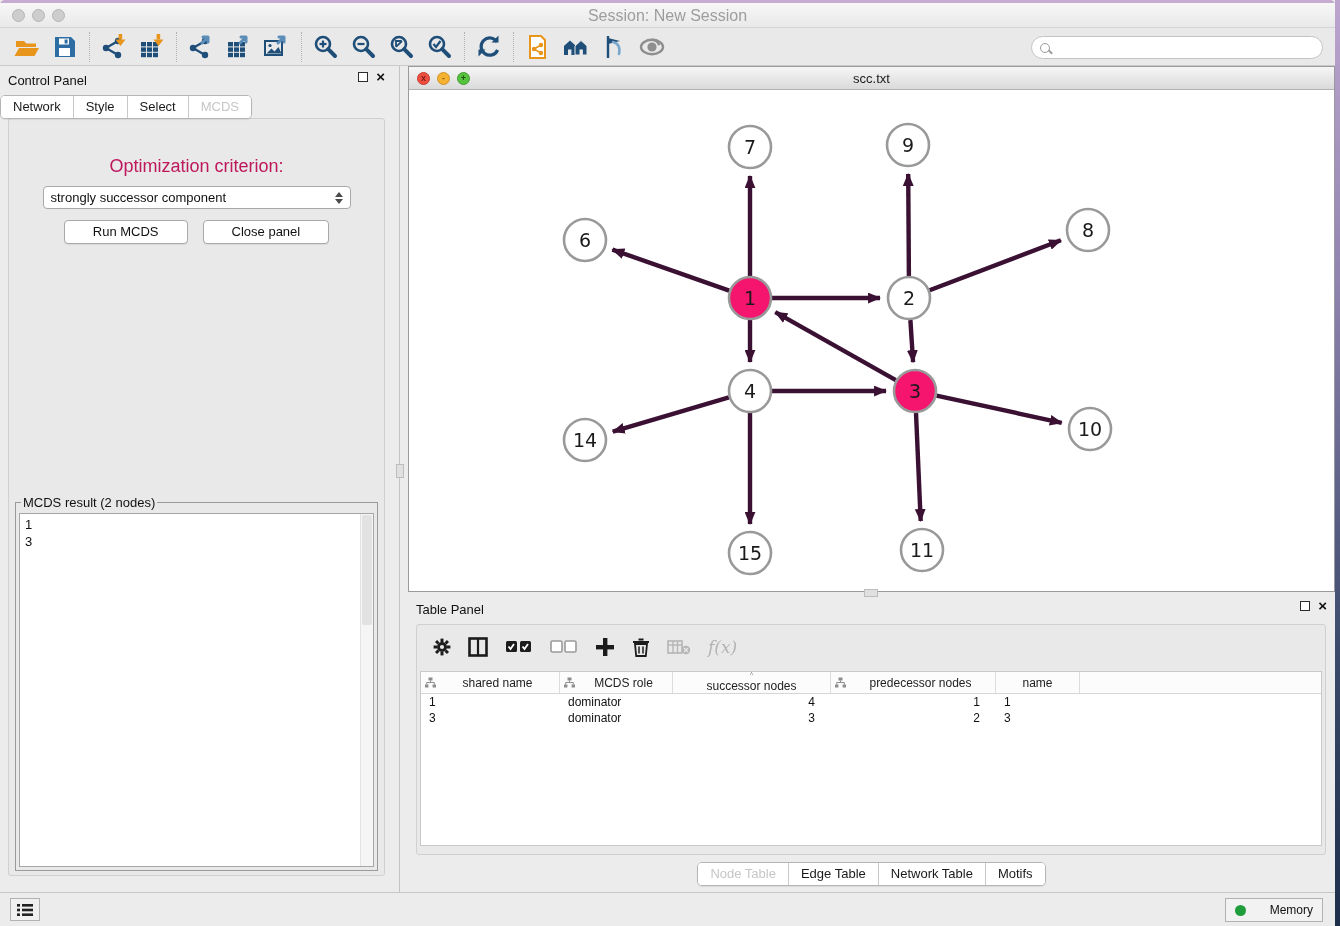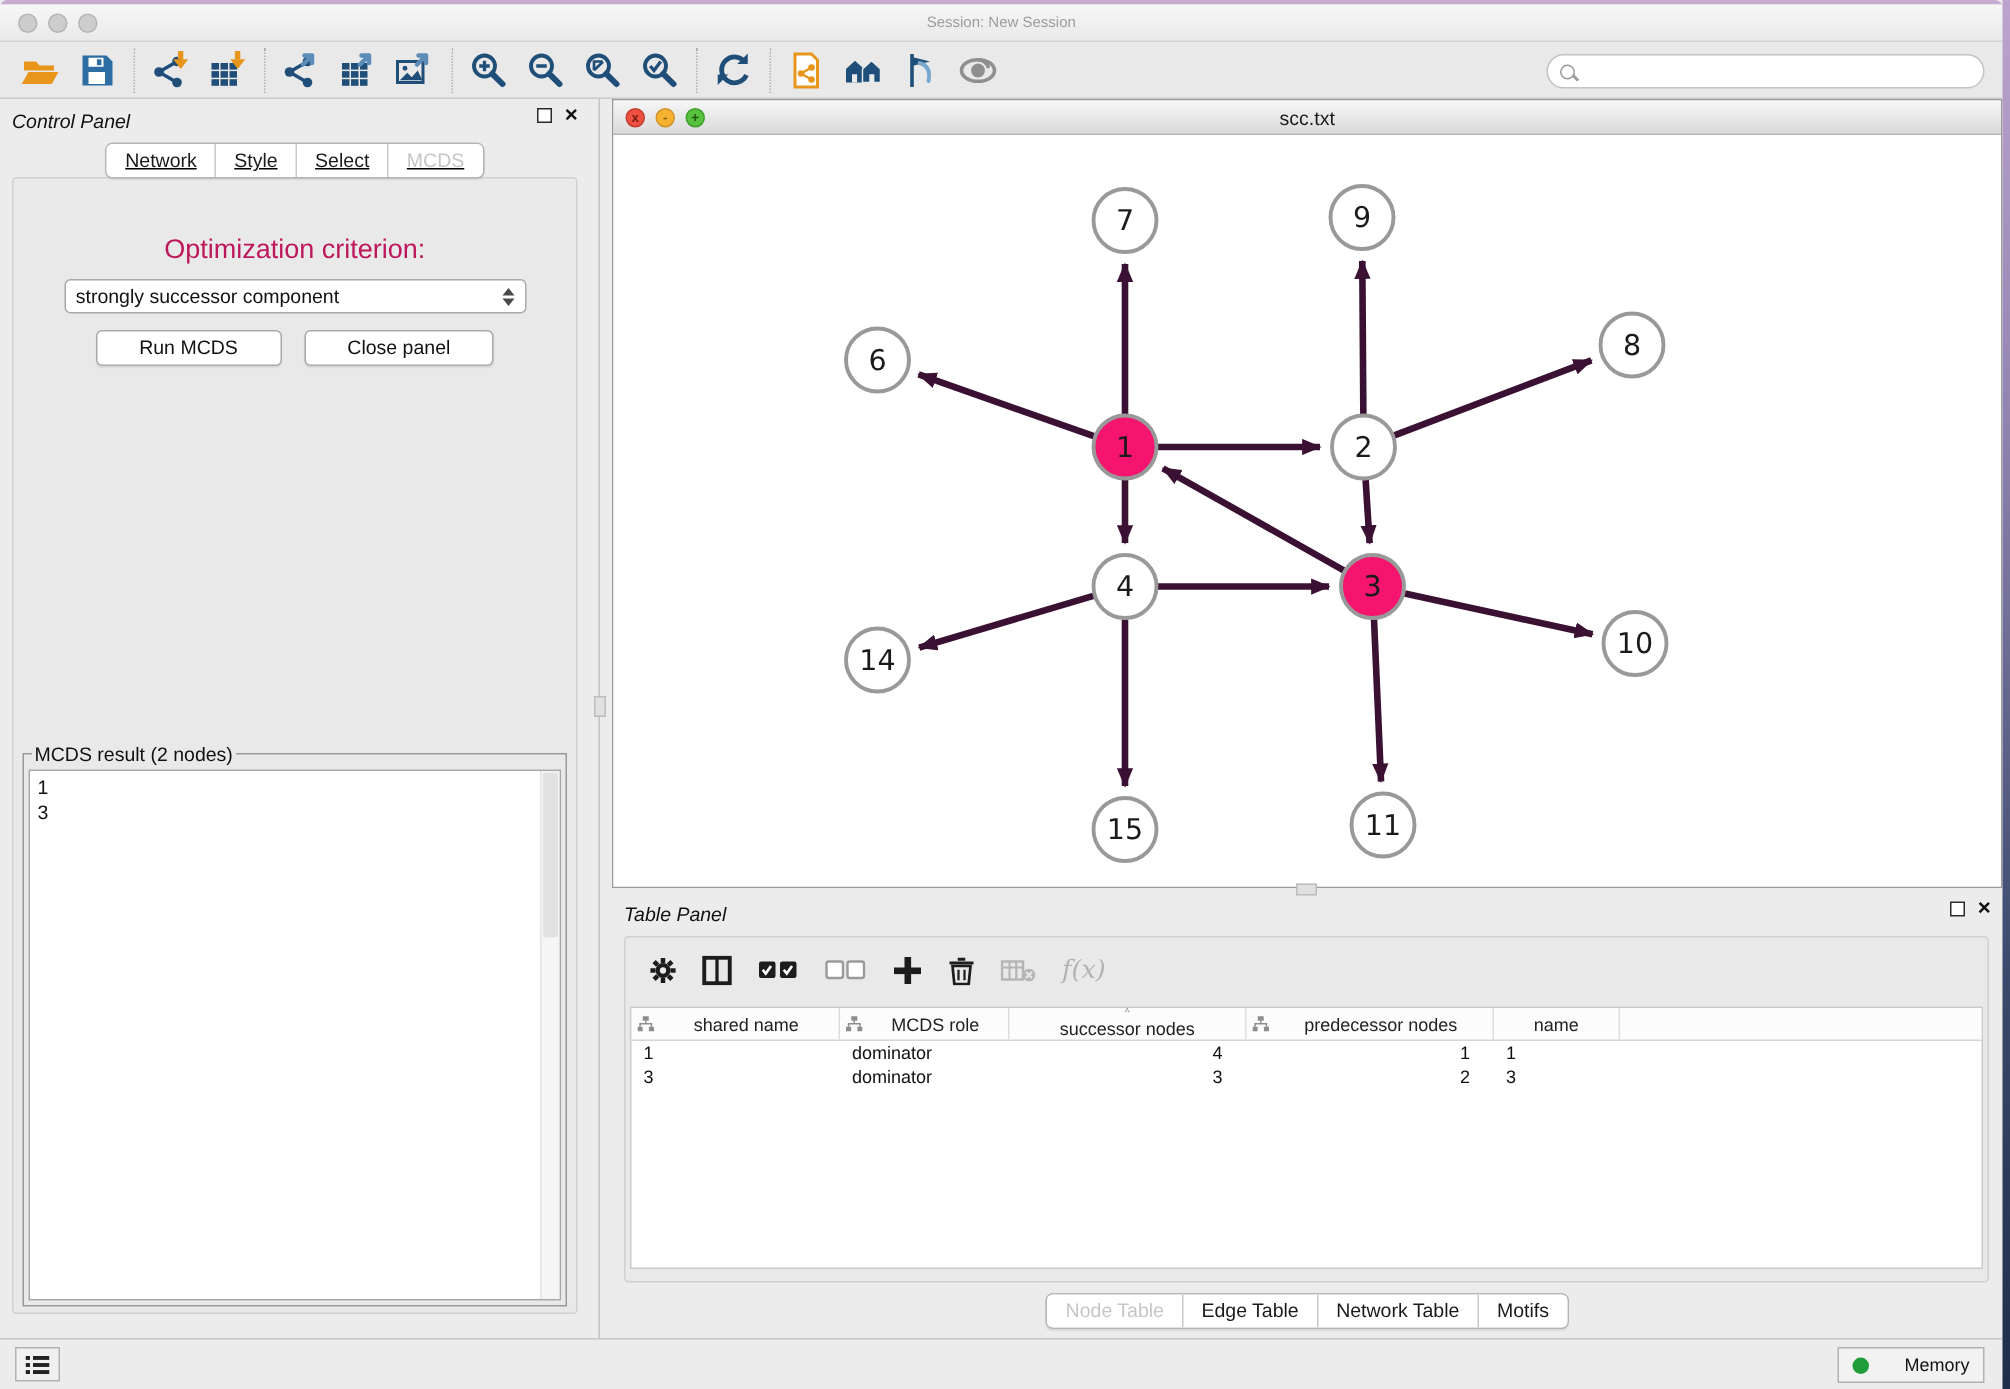--- a/index.html
+++ b/index.html
@@ -8,42 +8,42 @@
   .desktop-strip { position:absolute; right:0; top:0; width:5px; height:100%; z-index:50;
     background:linear-gradient(#bca4ce, #9184b1 30%, #3a4a6b 70%, #1c2e4a); }
   .app { position:absolute; left:0; top:0; width:1335px; height:926px; background:#ececec;
     border-radius:5px 5px 0 0; overflow:hidden; }
   .top-accent { height:3px; background:#c6aacf; }
 
   
   .titlebar { height:25px; background:linear-gradient(#f7f7f7,#e9e9e9); border-bottom:1px solid #d4d4d4; position:relative; }
   .lights { position:absolute; left:12px; top:6px; display:flex; gap:7px; }
   .light { width:13px; height:13px; border-radius:50%; background:#cdcdcd; border:1px solid #b5b5b5; }
-  .win-title { text-align:center; line-height:25px; color:#9d9d9d; font-size:10px; }
+  .win-title { text-align:center; line-height:25px; color:#9d9d9d; font-size:16px; }
 
   
   .toolbar { height:38px; background:#e9e9e9; border-bottom:1px solid #cacaca; display:flex; align-items:center; padding:0 8px; position:relative; }
   .tbtn { width:38px; height:32px; display:flex; align-items:center; justify-content:center; }
   .tsep { width:0; height:30px; border-left:1px dotted #b2b2b2; margin:0 5px; }
   .search-box { position:absolute; right:12px; top:8px; width:292px; height:23px; background:#fff;
     border:1px solid #c3c3c3; border-radius:12px; display:flex; align-items:center; padding:0 8px; gap:6px; }
   .search-box input { border:none; outline:none; flex:1; font-size:12px; background:transparent; }
   .mini-mag { width:10px; height:10px; border:1.5px solid #9a9a9a; border-radius:50%; position:relative; flex:0 0 auto; }
   .mini-mag::after { content:""; position:absolute; left:7px; top:7px; width:5px; height:1.5px; background:#9a9a9a; transform:rotate(45deg); }
 
   
   .content { display:flex; height:826px; background:#ececec; }
 
   
   .control-panel { width:393px; position:relative; }
-  .panel-header { height:26px; padding:7px 10px 0 8px; font-size:13px; color:#111; position:relative;font-style:italic; }
+  .panel-header { height:26px; padding:7px 10px 0 8px; font-size:13px; color:#111; position:relative; }
   .panel-ctrls { position:absolute; right:8px; top:6px; display:flex; gap:8px; align-items:center; }
   .float-ico { width:10px; height:10px; border:1.5px solid #2b2b2b; background:#fff; display:inline-block; }
   .close-ico { font-weight:900; font-size:15px; color:#111; line-height:10px; }
-  .seg-row { display:flex; justify-content:center; margin-top:3px; position:relative; z-index:2;text-decoration:underline; }
+  .seg-row { display:flex; justify-content:flex-start; margin-top:3px; position:relative; z-index:2; }
   .seg-group { display:flex; border:1px solid #b5b5b5; border-radius:5px; overflow:hidden; background:#fff; box-shadow:0 1px 1px rgba(0,0,0,0.08); }
   .seg { padding:3px 12px 4px; font-size:13px; color:#1a1a1a; border-left:1px solid #c9c9c9; background:#fff; white-space:nowrap; }
   .seg:first-child { border-left:none; }
   .seg.selected { color:#c6c6c6; }
   .cp-body { position:absolute; left:8px; right:8px; top:52px; bottom:16px; background:#e9e9e9; border:1px solid #d0d0d0; border-radius:3px; }
   .opt-label { margin-top:37px; text-align:center; font-size:18px; color:#be185d; }
   .dropdown { margin:9px auto 0; width:308px; height:23px; background:#fff; border:1px solid #a9a9a9; border-radius:4px;
     display:flex; align-items:center; padding:0 7px; font-size:13px; color:#111; }
   .stepper { margin-left:auto; display:flex; flex-direction:column; gap:2px; align-items:center; }
   .tri-up { width:0; height:0; border-left:4px solid transparent; border-right:4px solid transparent; border-bottom:5px solid #4a4a4a; }

